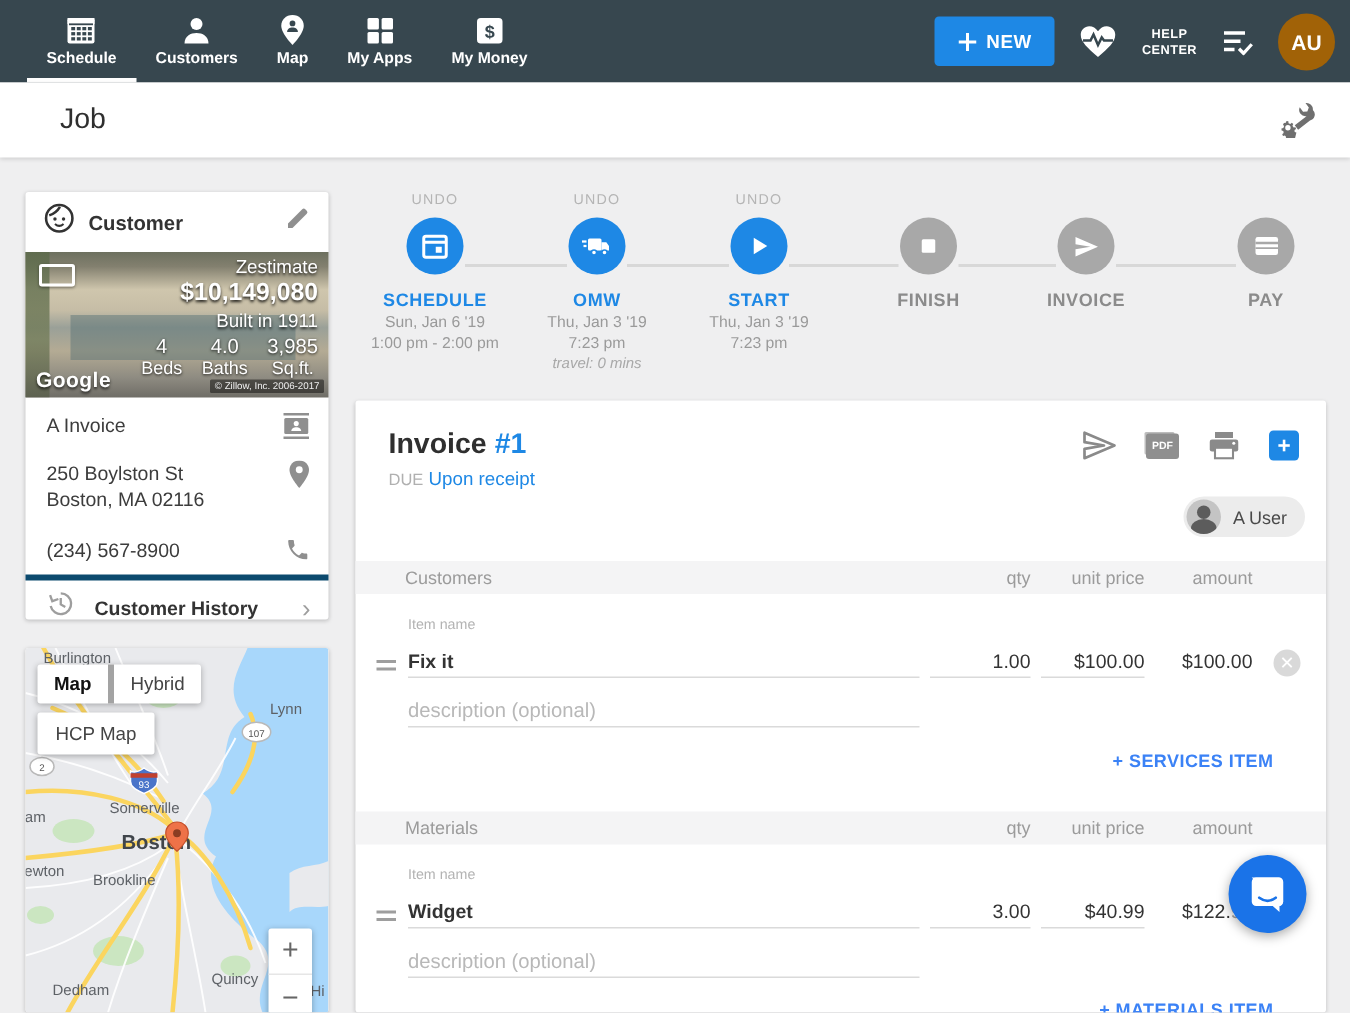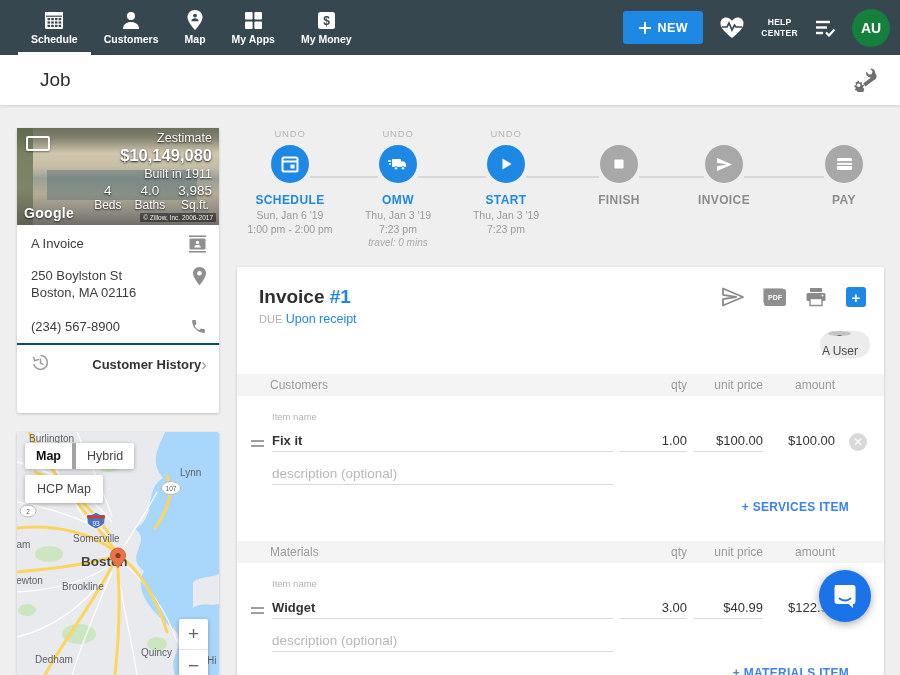--- a/index.html
+++ b/index.html
@@ -9,21 +9,21 @@
   
   .navbar { position:absolute; left:0; top:0; width:900px; height:55px; background:#37474f; display:flex; align-items:stretch; }
   .nav-left { display:flex; margin-left:18px; }
   .nav-item { display:flex; flex-direction:column; align-items:center; justify-content:center; padding:0 13px; cursor:pointer; gap:3px; }
   .nav-item.active { box-shadow: inset 0 -3px 0 #ffffff; }
   .nav-item svg { display:block; }
   .nav-label { color:#fff; font-size:10.5px; font-weight:bold; white-space:nowrap; }
   .nav-right { position:absolute; right:10px; top:0; height:55px; display:flex; align-items:center; gap:16px; }
   .new-btn { background:#1e88e5; color:#fff; border:none; border-radius:3px; width:80px; height:33px; font-size:12.5px; font-weight:bold; display:flex; align-items:center; justify-content:center; gap:7px; cursor:pointer; letter-spacing:.4px; }
   .help-center { color:#fff; font-size:8.5px; font-weight:bold; text-align:center; line-height:1.25; letter-spacing:.3px; cursor:pointer; }
-  .avatar { width:38px; height:38px; border-radius:50%; background:#15803d; color:#fff; font-size:14px; font-weight:bold; display:flex; align-items:center; justify-content:center; cursor:pointer; }
+  .avatar { width:38px; height:38px; border-radius:50%; background:#a16207; color:#fff; font-size:14px; font-weight:bold; display:flex; align-items:center; justify-content:center; cursor:pointer; }
 
   
   .page-header { position:absolute; left:0; top:55px; width:900px; height:50px; background:#fff; box-shadow:0 1px 3px rgba(0,0,0,.14); z-index:5; }
   .page-title { position:absolute; left:40px; top:14px; font-size:19px; color:#2f2f2f; }
   .job-tools { position:absolute; right:22px; top:13px; cursor:pointer; }
 
   
   .card { position:absolute; background:#fff; border-radius:2px; box-shadow:0 1px 3px rgba(0,0,0,.2); }
 
   
@@ -40,21 +40,21 @@
   .zest-built { font-size:12.5px; margin-top:2px; }
   .zest-stats { display:flex; justify-content:flex-end; gap:13px; margin-top:2px; }
   .zest-col { text-align:center; }
   .zest-num { font-size:13.5px; }
   .zest-cap { font-size:12px; }
   .photo-frame-icon { position:absolute; left:9px; top:8px; width:24px; height:15px; border:2px solid #fff; border-radius:2px; box-shadow:0 1px 2px rgba(0,0,0,.4); }
   .google-mark { position:absolute; left:7px; bottom:4px; color:#fff; font-size:14px; font-weight:bold; letter-spacing:.3px; text-shadow:0 1px 2px rgba(0,0,0,.7); }
   .photo-copy { position:absolute; right:3px; bottom:3px; font-size:6.5px; color:#f0f0f0; background:rgba(0,0,0,.45); padding:1px 3px; border-radius:1px; }
   .info-row { position:relative; padding:8px 12px 7px 14px; color:#3c3c3c; font-size:13px; line-height:1.3; }
   .info-icon { position:absolute; right:12px; top:7px; }
-  .history-row { border-top:2px solid #0c4a6e; height:41px; display:flex; align-items:center; padding:0 12px 0 14px; cursor:pointer;text-align:right; }
+  .history-row { border-top:4px solid #0c4a6e; height:41px; display:flex; align-items:center; padding:0 12px 0 14px; gap:13px; cursor:pointer; }
   .history-label { flex:1; font-size:13px; color:#333; font-weight:bold; }
   .chev { color:#9e9e9e; font-size:17px; line-height:1; }
 
   
   .map-card { left:17px; top:432px; width:202px; height:243px; overflow:hidden; }
   .map-type { position:absolute; left:8px; top:11px; display:flex; background:#fff; box-shadow:0 1px 4px rgba(0,0,0,.3); border-radius:2px; z-index:3; }
   .map-type-btn { padding:6px 11px; font-size:12.5px; color:#444; cursor:pointer; }
   .map-type-btn.sel { font-weight:bold; color:#111; }
   .map-type-btn + .map-type-btn { border-left:4px solid #a3a3a3; }
   .hcp-map-btn { position:absolute; left:8px; top:43px; background:#fff; box-shadow:0 1px 4px rgba(0,0,0,.3); border-radius:2px; padding:7px 12px; font-size:12.5px; color:#444; z-index:3; cursor:pointer; }
@@ -80,21 +80,21 @@
   .invoice-card { left:237px; top:267px; width:647px; height:408px; }
   .inv-title { position:absolute; left:22px; top:19px; font-size:19px; font-weight:bold; color:#2f2f2f; }
   .inv-num { color:#1e88e5; }
   .inv-due { position:absolute; left:22px; top:45px; font-size:12.5px; }
   .due-label { color:#b0b0b0; font-size:11px; }
   .due-value { color:#1e88e5; cursor:pointer; }
   .inv-tools { position:absolute; right:18px; top:20px; display:flex; align-items:center; gap:19px; }
   .tool-btn { cursor:pointer; display:flex; align-items:center; justify-content:center; }
   .pdf-icon { width:22px; height:17px; background:#8f8f8f; border-radius:2px; color:#fff; font-size:7px; font-weight:bold; display:flex; align-items:center; justify-content:center; box-shadow:-2px -2px 0 -1px #bdbdbd; }
   .plus-btn { width:20px; height:20px; background:#1e88e5; border-radius:3px; color:#fff; font-size:15px; font-weight:bold; display:flex; align-items:center; justify-content:center; line-height:1; }
-  .assignee { position:absolute; right:14px; top:64px; height:27px; background:#ececec; border-radius:14px; display:flex; align-items:center; padding:0 12px 0 2px; gap:8px; cursor:pointer;flex-direction:column; }
+  .assignee { position:absolute; right:14px; top:64px; height:27px; background:#ececec; border-radius:14px; display:flex; align-items:center; padding:0 12px 0 2px; gap:8px; cursor:pointer; }
   .assignee-av { width:23px; height:23px; border-radius:50%; background:#c4c4c4; overflow:hidden; position:relative; }
   .assignee-av::before { content:""; position:absolute; left:7px; top:4px; width:9px; height:9px; border-radius:50%; background:#5c5c5c; }
   .assignee-av::after { content:""; position:absolute; left:3px; top:13px; width:17px; height:12px; border-radius:50% 50% 0 0; background:#5c5c5c; }
   .assignee-name { font-size:12px; color:#4a4a4a; }
 
   .sec-band { position:absolute; left:0; width:647px; height:22px; background:#f4f4f5; display:flex; align-items:center; font-size:12px; color:#9b9b9b; }
   .band-name { position:absolute; left:33px; }
   .band-qty { position:absolute; right:197px; text-align:right; }
   .band-unit { position:absolute; right:121px; }
   .band-amount { position:absolute; right:49px; }
@@ -226,20 +226,37 @@
         <g fill="#6f6f6f">
           <path d="M22.5 4.2 a4.2 4.2 0 0 0-5.5-3.9 l2.6 2.6 -0.6 2.8 -2.8 .6 L13.6 3.7 a4.2 4.2 0 0 0 5.3 5.2 L12 16 l2.6 2.6 7-7.1 a4.2 4.2 0 0 0 .9-7.3 z" transform="rotate(8 15 10)"></path>
           <path d="M9.3 14.2 l-1.1-.4 -.1-1.2 1-.7 -.4-1.1 -1.2 .1 -.7-1 .5-1.1 -.9-.8 -1 .7 -1.1-.5 -.1-1.2 -1.2-.1 -.4 1.1 -1.2 .1 -.6 1 .7 1 -.5 1.1 -1.2 .4 .1 1.2 1.1 .4 .2 1.2 -.9 .8 .5 1.1 1.2-.2 .8 .9 -.4 1.1 1 .6 .9-.8 1.2 .4 .3 1.2 1.2-.1 .2-1.2 1.2-.3 z" transform="translate(2.5 5.5) scale(1.05)"></path>
           <circle cx="6.6" cy="17.2" r="1.8" fill="#fff"></circle>
         </g>
       </svg>
   </span>
 </div>
 
 <div class="card customer-card">
+  <div class="cust-head">
+    <span>
+      <svg width="21" height="21" viewBox="0 0 22 22">
+          <circle cx="11" cy="11" r="9.2" fill="none" stroke="#333" stroke-width="1.8"></circle>
+          <path d="M4 9 c3-1 6-3.5 7.5-6" stroke="#333" stroke-width="1.8" fill="none"></path>
+          <circle cx="8" cy="11.5" r="1.2" fill="#333"></circle>
+          <circle cx="14" cy="11.5" r="1.2" fill="#333"></circle>
+          <path d="M8 15 c1.8 1.6 4.2 1.6 6 0" stroke="#333" stroke-width="1.4" fill="none"></path>
+        </svg>
+    </span>
+    <span class="cust-title">Customer</span>
+    <span>
+      <svg width="17" height="17" viewBox="0 0 17 17">
+          <path d="M2 15 v-3 L11.5 2.5 a1.4 1.4 0 0 1 2 0 l1 1 a1.4 1.4 0 0 1 0 2 L5 15 z" fill="#8f8f8f"></path>
+        </svg>
+    </span>
+  </div>
   <div class="photo">
     <div class="tree"></div>
     <div class="glass"></div>
     <div class="photo-frame-icon"></div>
     <div class="photo-ov">
       <div class="zest-label">Zestimate</div>
       <div class="zest-value">$10,149,080</div>
       <div class="zest-built">Built in 1911</div>
       <div class="zest-stats">
         <div class="zest-col">

